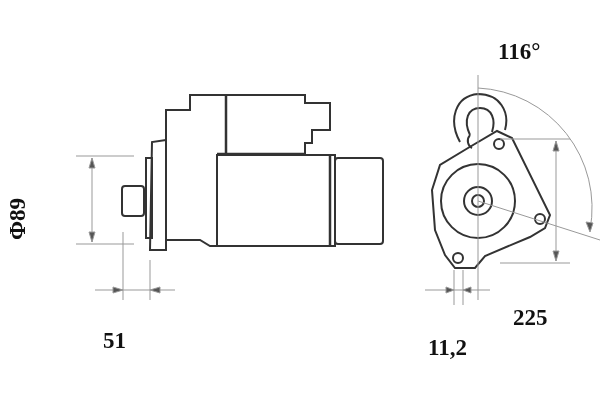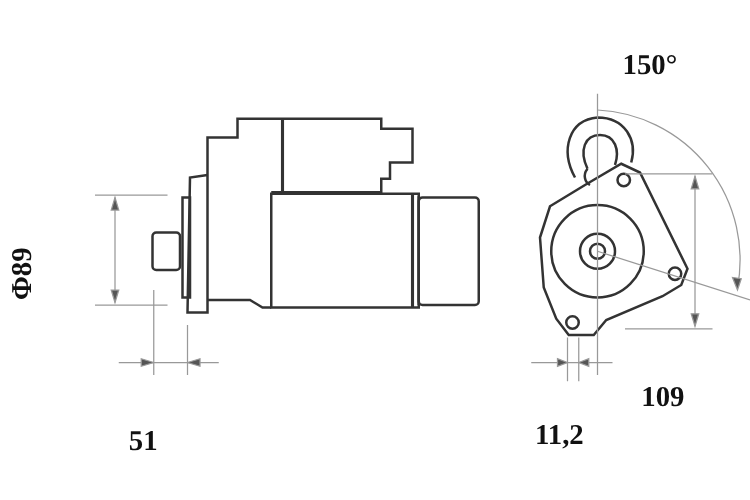--- a/index.html
+++ b/index.html
@@ -71,16 +71,16 @@
     <polygon points="590,232 586,222 593,223"></polygon>
     <line x1="454" y1="270" x2="454" y2="305"></line>
     <line x1="463" y1="270" x2="463" y2="305"></line>
     <line x1="425" y1="290" x2="490" y2="290"></line>
     <polygon points="454,290 446,287 446,293"></polygon>
     <polygon points="463,290 471,287 471,293"></polygon>
   </g>
 </svg>
 
 <div class="lbl rot" style="left:6px; top:240px;">Φ89</div>
-<div class="lbl" style="left:103px; top:341px;">51</div>
+<div class="lbl" style="left:103px; top:329px;">51</div>
 <div class="lbl" style="left:428px; top:336px;">11,2</div>
-<div class="lbl" style="left:513px; top:306px;">109</div>
-<div class="lbl" style="left:498px; top:40px;">150°</div>
+<div class="lbl" style="left:513px; top:306px;">225</div>
+<div class="lbl" style="left:498px; top:40px;">116°</div>
 
 </body></html>

